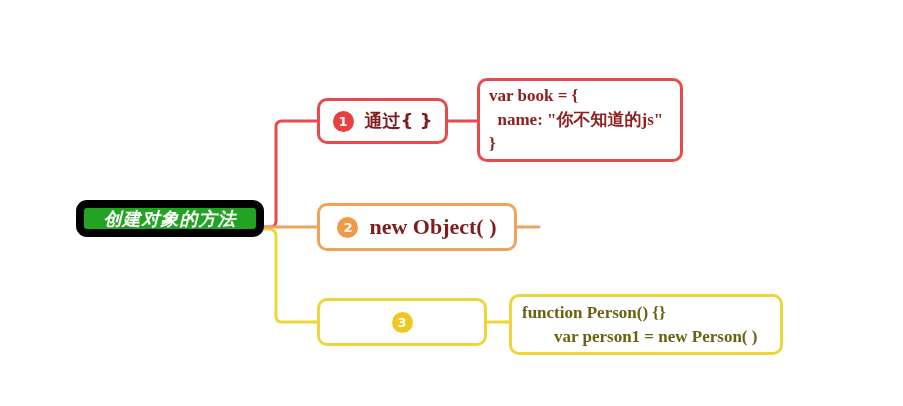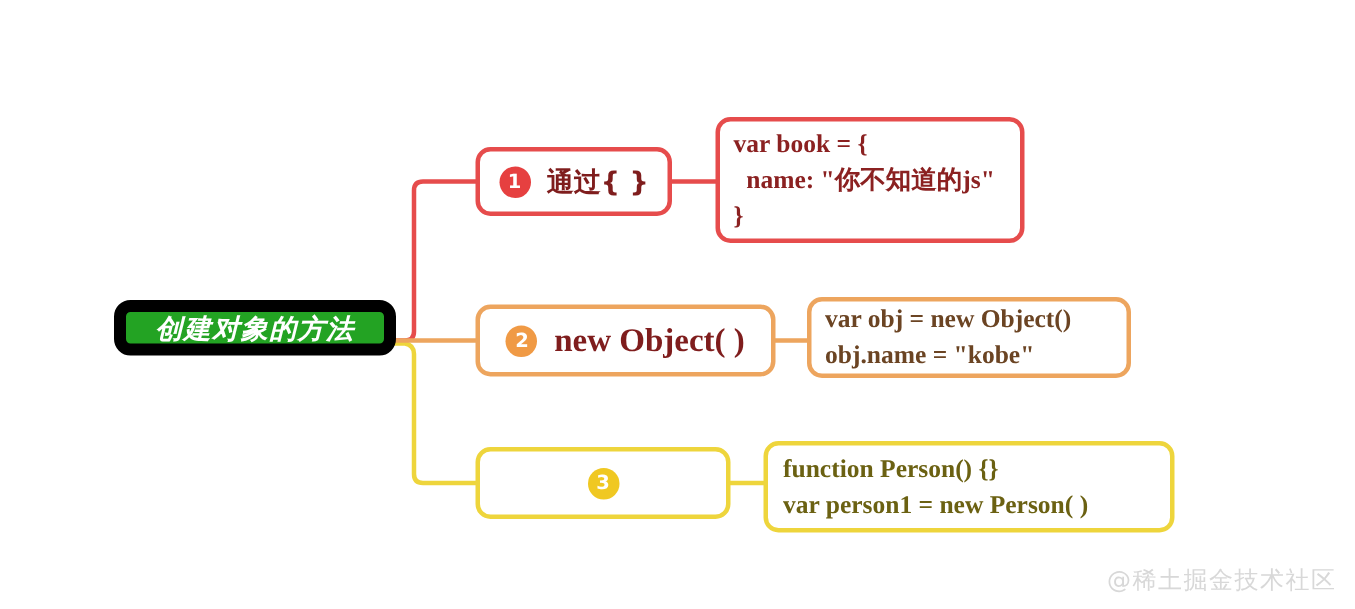--- a/index.html
+++ b/index.html
@@ -121,29 +121,24 @@
     <div class="code-line" style="color: rgb(139, 33, 33);">var book = {</div>
     <div class="code-line" style="color: rgb(139, 33, 33);">  name: "你不知道的js"</div>
     <div class="code-line" style="color: rgb(139, 33, 33);">}</div>
   </div>
 
   <div class="node branch-node branch-2" style="border-color: rgb(237, 165, 94);">
     <span class="badge" style="background: rgb(240, 154, 69);">2</span>
     <span class="label">new Object( )</span>
   </div>
 
-  <div class="node code-node code-2" style="border-color: rgb(237, 165, 94);">
-    <div class="code-line" style="color: rgb(107, 68, 35);">var obj = new Object()</div>
-    <div class="code-line" style="color: rgb(107, 68, 35);">obj.name = "kobe"</div>
-  </div>
 
   <div class="node branch-node branch-3" style="border-color: rgb(238, 213, 60);">
     <span class="badge" style="background: rgb(240, 200, 34);">3</span>
   </div>
 
   <div class="node code-node code-3" style="border-color: rgb(238, 213, 60);">
     <div class="code-line" style="color: rgb(107, 97, 18);">function Person() {}</div>
-    <div class="code-line" style="color: rgb(107, 97, 18);">var person1 = new Person( )</div>
+    <div class="code-line" style="color: rgb(107, 97, 18); margin-left: 32px;">var person1 = new Person( )</div>
   </div>
 
-  <div class="watermark" style="color: rgb(216, 216, 216);">@稀土掘金技术社区</div>
 
 </div>
 
 </body></html>

